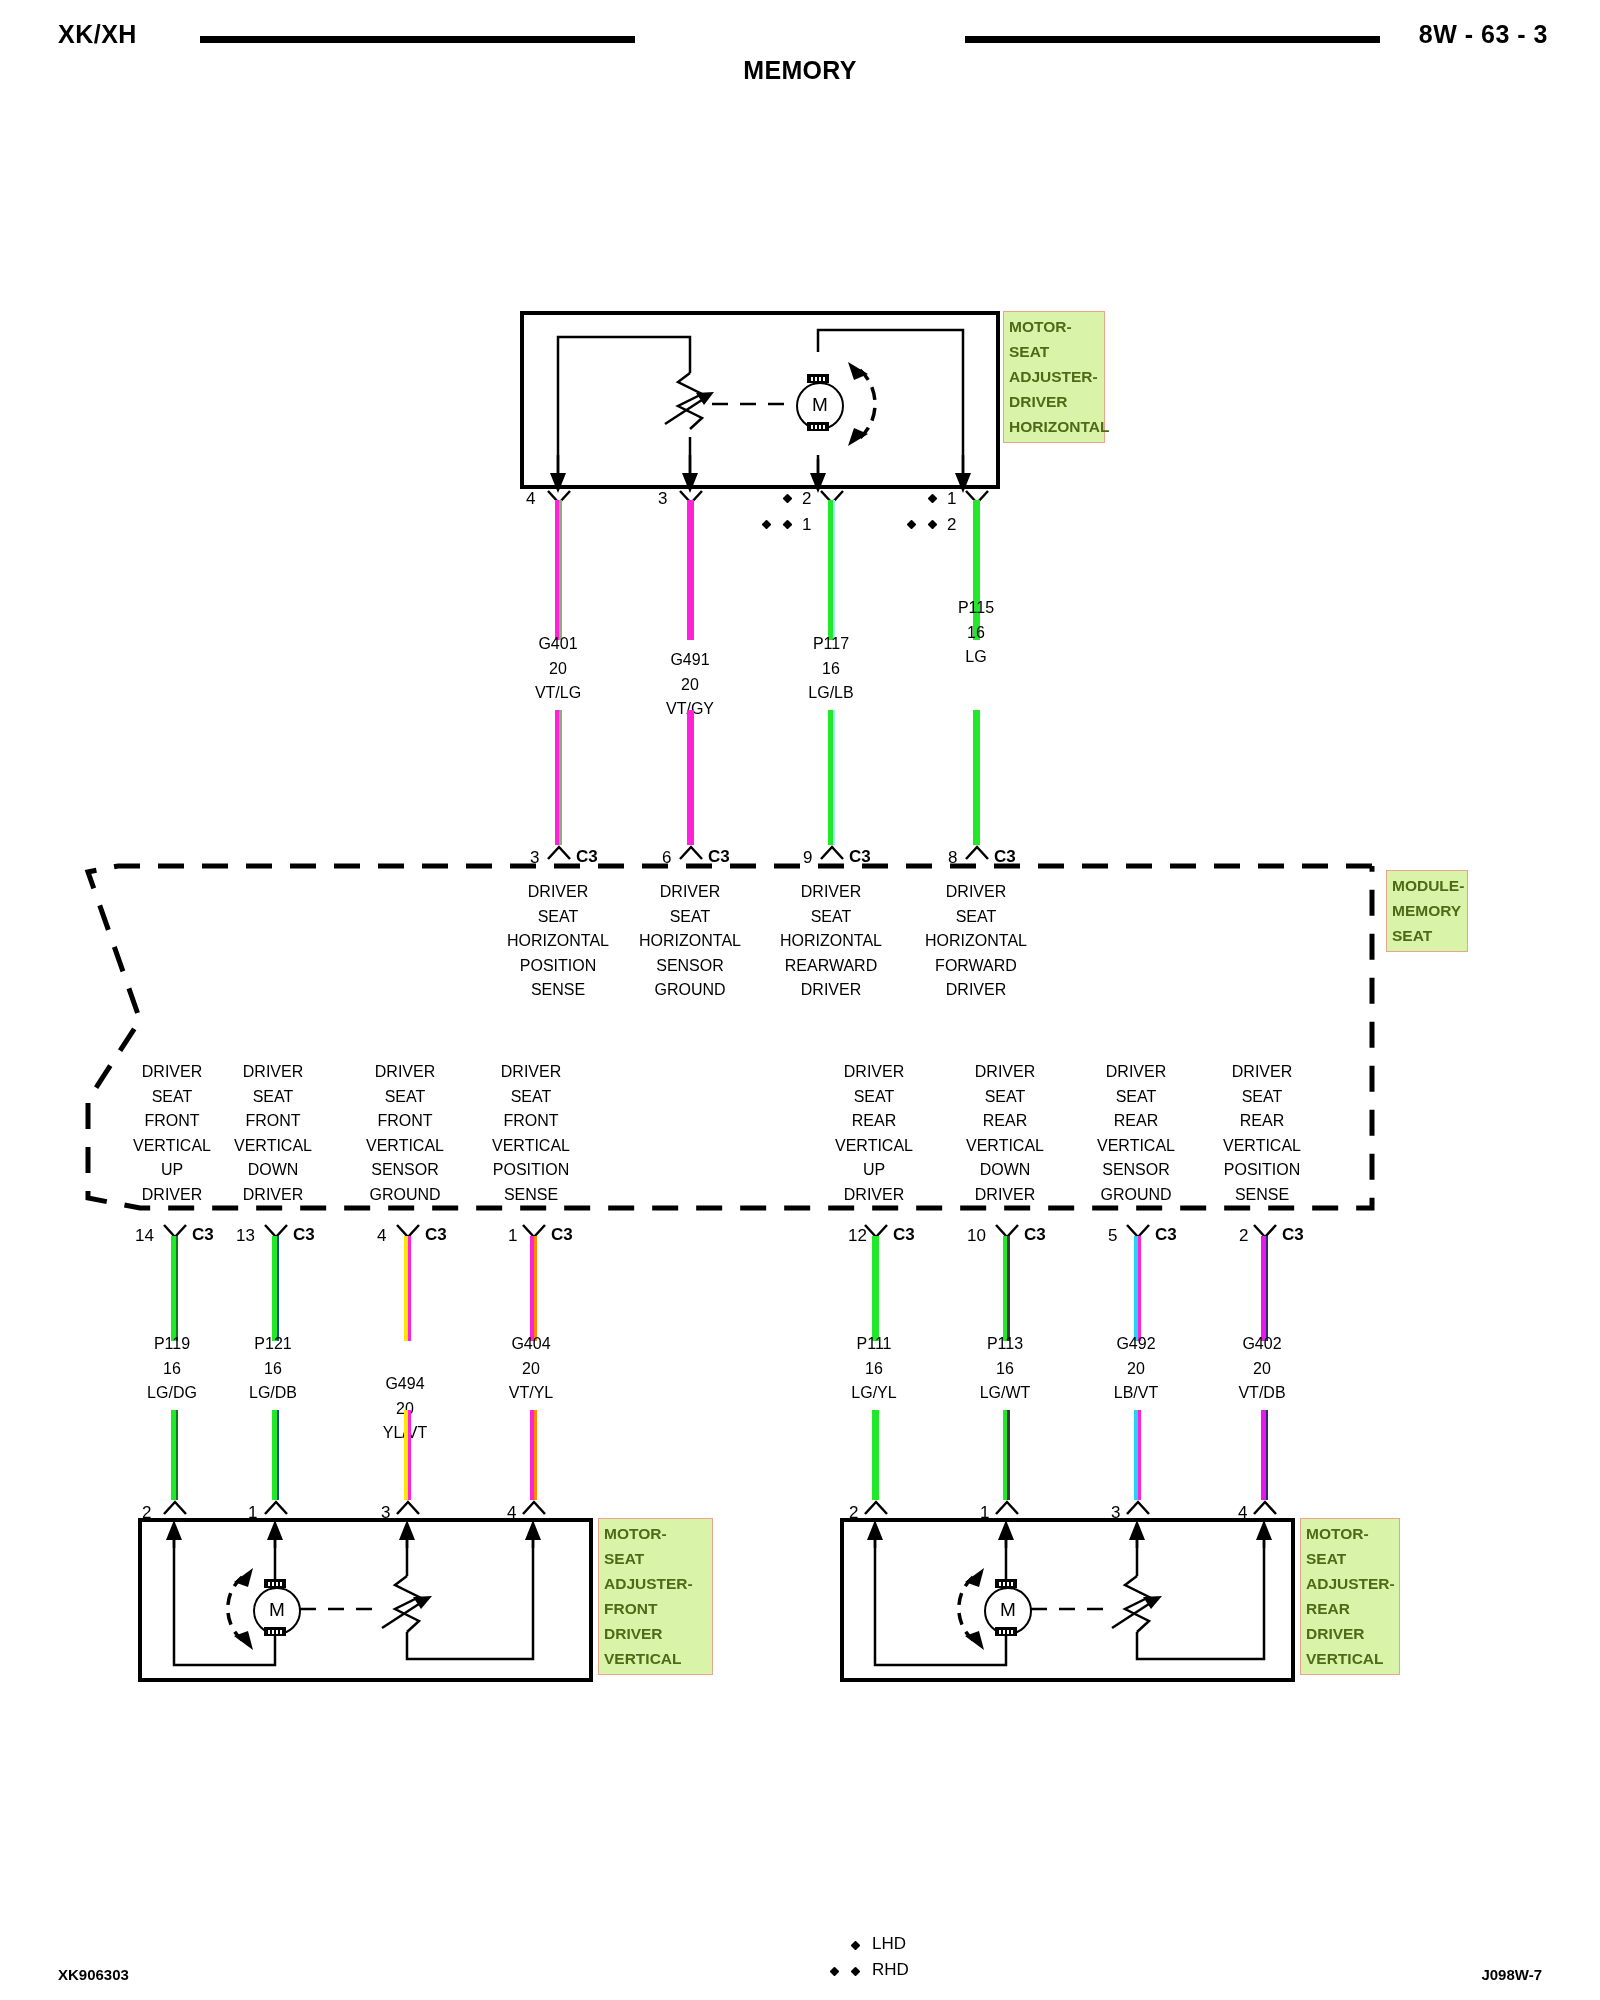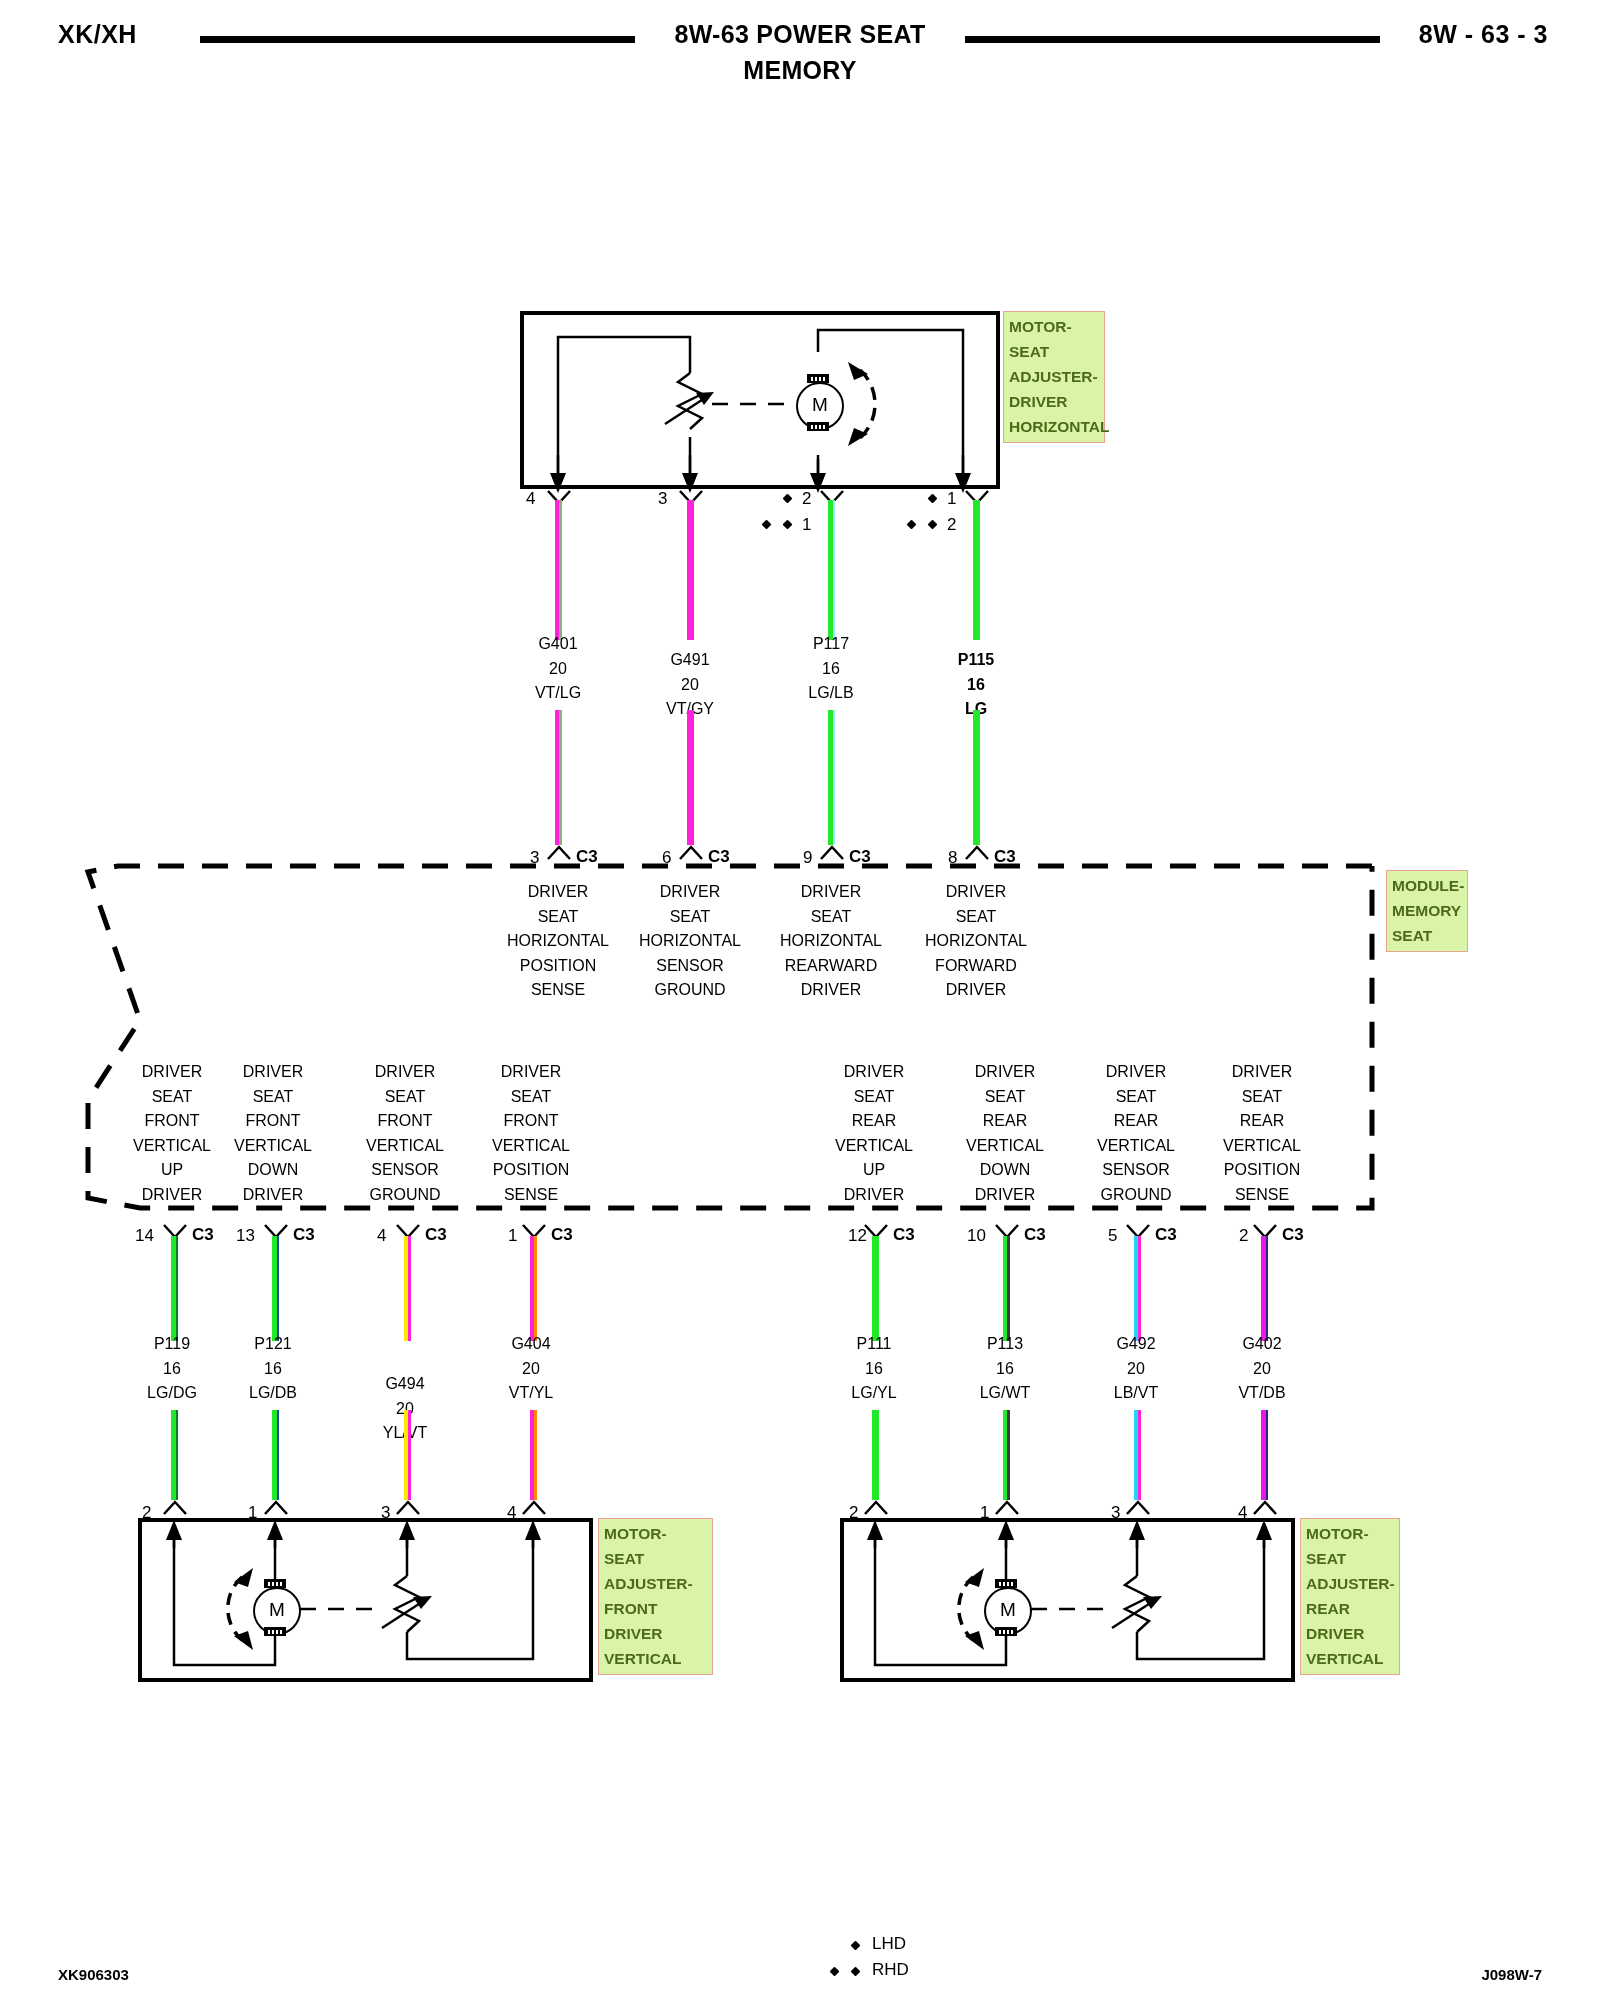--- a/index.html
+++ b/index.html
@@ -57,21 +57,20 @@
   .legtxt{position:absolute;font-size:17px;}
 
   .vsvg{position:absolute;left:0;top:0;}
 </style>
 </head>
 <body>
 
 <div id="header">
   <div id="hdr-left">XK/XH</div>
   <div id="hdr-rule-l"></div>
-  <div id="hdr-title">8W-63 POWER SEAT</div>
   <div id="hdr-sub">MEMORY</div>
   <div id="hdr-rule-r"></div>
   <div id="hdr-right">8W - 63 - 3</div>
 </div>
 
 <svg id="module-outline">
   <polyline points="1372,866 118,866 88,872 140,1020 88,1100 88,1198 140,1208 1372,1208 1372,866" fill="none" stroke="#000" stroke-width="5" stroke-dasharray="26,18" stroke-linecap="butt"></polyline>
 </svg>
 
 <div class="compbox" style="left:520px;top:311px;width:480px;height:178px;"></div>
@@ -193,21 +192,21 @@
 
 <div class="legdot" style="left:929px;top:495px;"></div>
 <div class="pinnum" style="left:947px;top:489px;">1</div>
 <div class="legdot" style="left:908px;top:521px;"></div>
 <div class="legdot" style="left:929px;top:521px;"></div>
 <div class="pinnum" style="left:947px;top:515px;">2</div>
 <svg class="chev" style="left:964px;top:489px;">
     <polyline points="2,2 13,14 24,2" fill="none" stroke="#000" stroke-width="2.5"></polyline>
   </svg>
 <div class="wire" style="left:973px;top:500px;height:140px;background:#22e82a;"></div>
-<div class="wirelbl" style="left:896px;top:648px;font-weight:bold;">
+<div class="wirelbl" style="left:896px;top:596px;">
   <div>P115</div>
   <div>16</div>
   <div>LG</div>
 </div>
 <div class="wire" style="left:973px;top:710px;height:135px;background:#22e82a;"></div>
 <div class="pinnum" style="left:948px;top:848px;">8</div>
 <svg class="chev" style="left:964px;top:845px;">
     <polyline points="2,14 13,2 24,14" fill="none" stroke="#000" stroke-width="2.5"></polyline>
   </svg>
 <div class="cnum" style="left:994px;top:847px;">C3</div>

